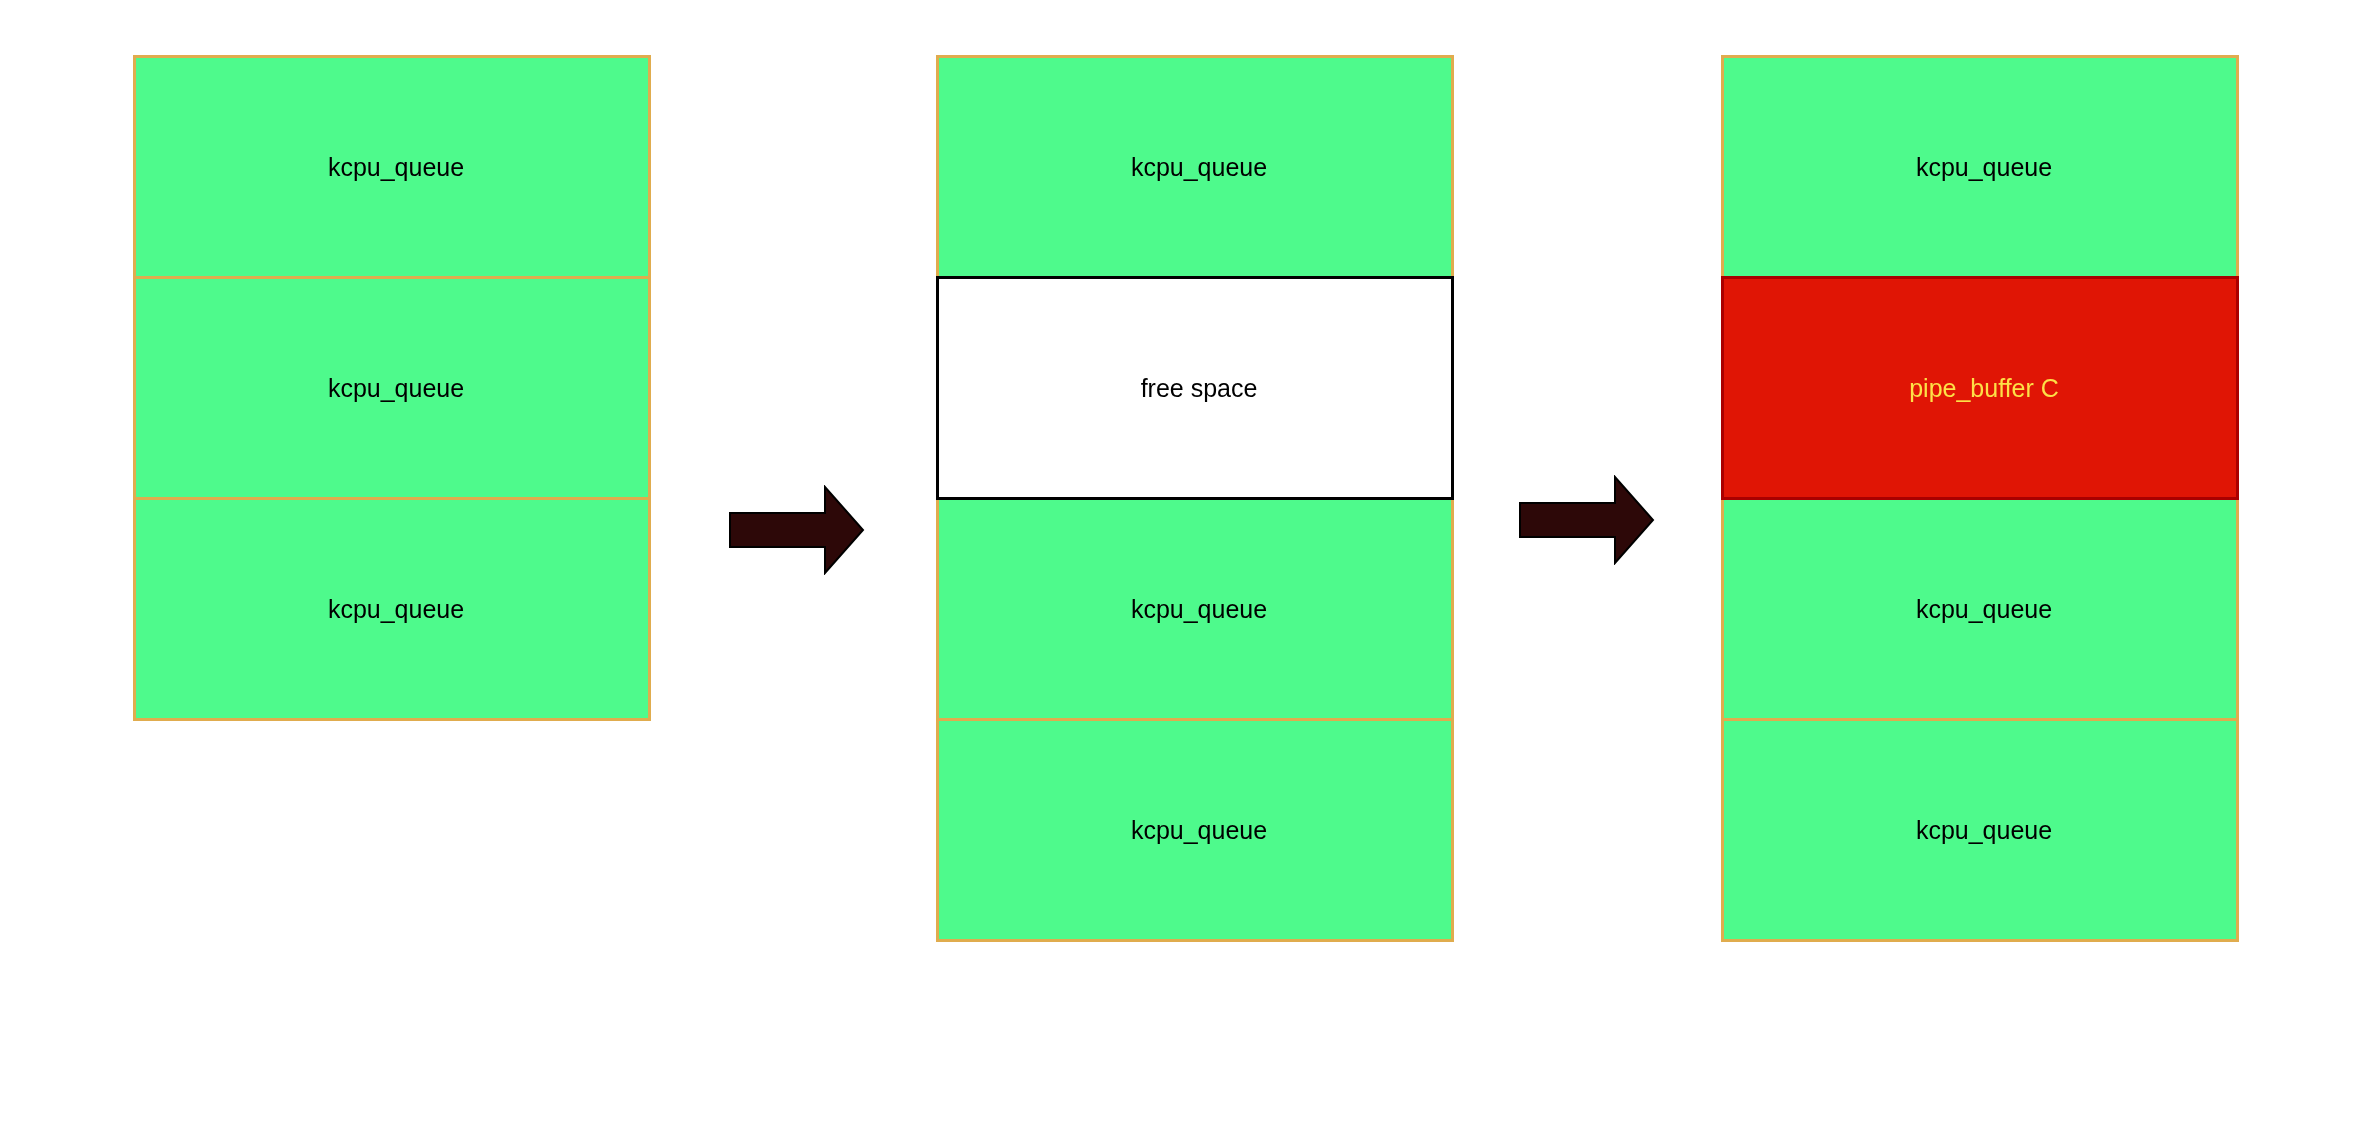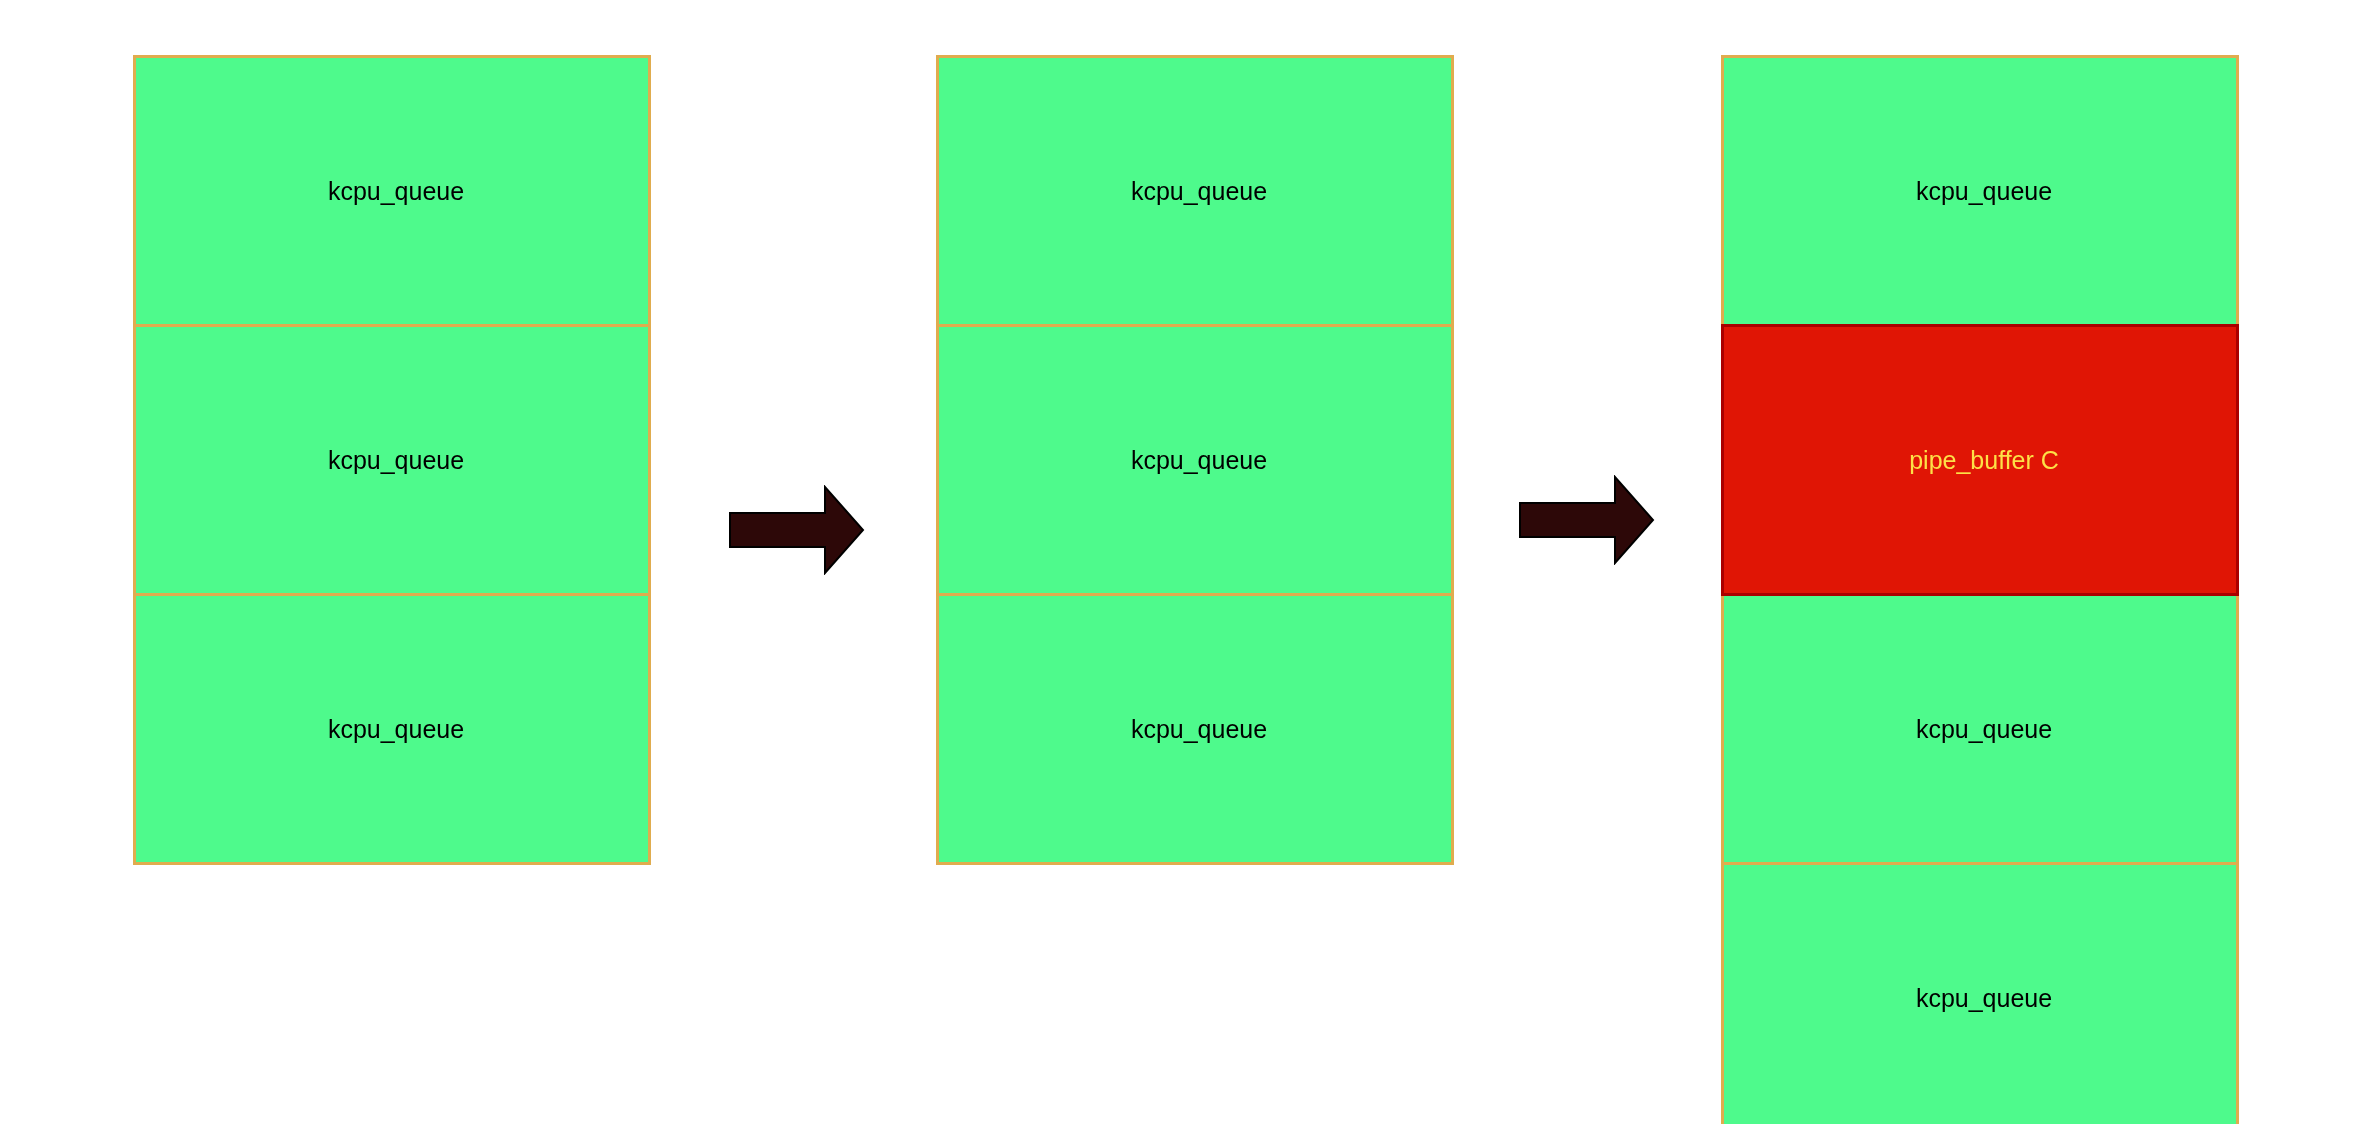--- a/index.html
+++ b/index.html
@@ -20,21 +20,21 @@
     top: 55px;
     width: 518px;
     display: flex;
     flex-direction: column;
   }
   .col-1 { left: 133px; }
   .col-2 { left: 936px; }
   .col-3 { left: 1721px; }
   .cell {
     box-sizing: border-box;
-    height: 272px;
+    height: 224px;
     margin-top: -3px;
     border: 3px solid #E0AC4E;
     background: #4EFA8C;
     color: #000000;
     display: flex;
     align-items: center;
     justify-content: center;
     font-size: 25px;
     line-height: 1.2;
     padding-left: 8px;
@@ -78,20 +78,21 @@
     <div class="cell queue">kcpu_queue</div>
     <div class="cell queue">kcpu_queue</div>
   </div>
 
   <svg class="arrow-svg arrow-1" viewBox="0 0 137 90" xmlns="http://www.w3.org/2000/svg">
     <polygon class="arrow-shape" points="2,28 97,28 97,2 135,45 97,88 97,62 2,62"></polygon>
   </svg>
 
   <div class="mem-column col-2">
     <div class="cell queue">kcpu_queue</div>
+    <div class="cell free">free space</div>
     <div class="cell queue">kcpu_queue</div>
     <div class="cell queue">kcpu_queue</div>
   </div>
 
   <svg class="arrow-svg arrow-2" viewBox="0 0 137 90" xmlns="http://www.w3.org/2000/svg">
     <polygon class="arrow-shape" points="2,28 97,28 97,2 135,45 97,88 97,62 2,62"></polygon>
   </svg>
 
   <div class="mem-column col-3">
     <div class="cell queue">kcpu_queue</div>

